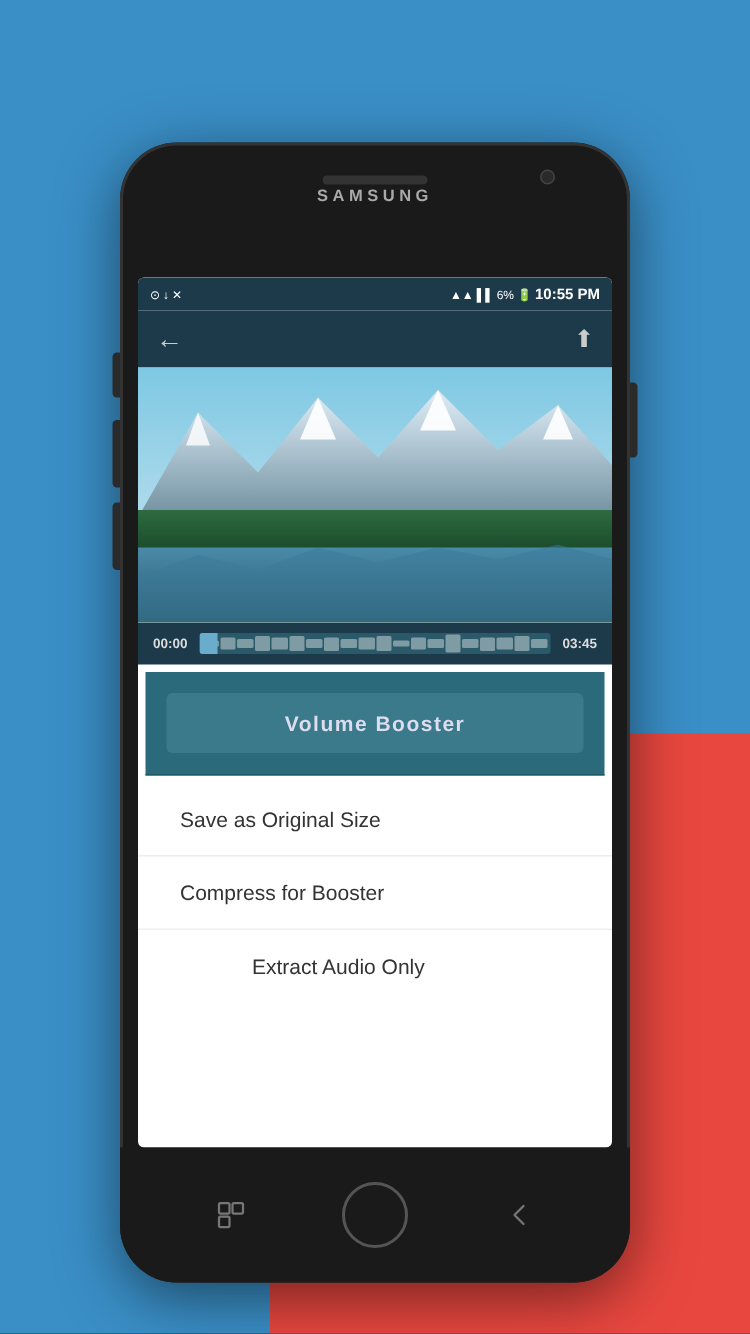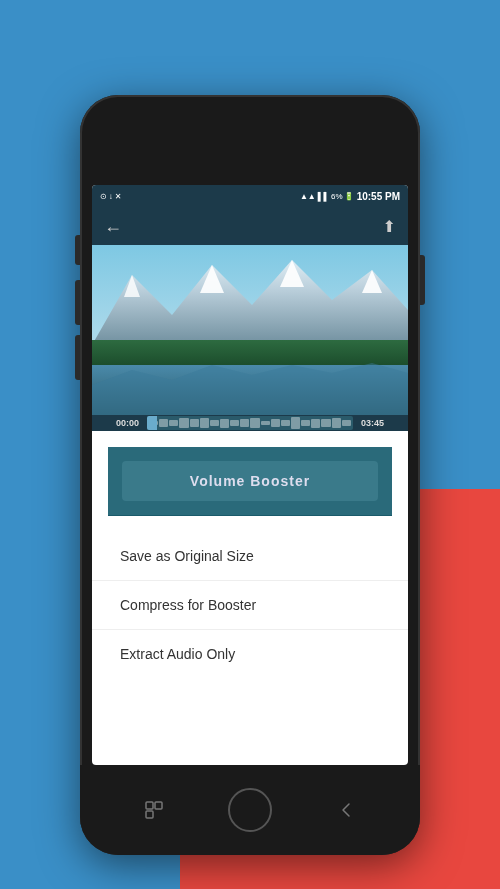--- a/index.html
+++ b/index.html
@@ -165,24 +165,24 @@
         #2d6b50 85%,
         #4a8a70 100%
       );
       position: relative;
       overflow: hidden;
     }
 
     
     .timeline-bar {
       background: #1c3a4a;
-      height: 16px;
-      display: flex;
-      align-items: center;
-      padding: 0 24px;
+      height: 28px;
+      display: flex;
+      align-items: center;
+      padding: 0 10px;
       gap: 8px;
     }
     .time-start, .time-end {
       font-size: 9px;
       color: #ddd;
       font-weight: bold;
       white-space: nowrap;
     }
     .waveform {
       flex: 1;
@@ -207,21 +207,21 @@
     }
     .wbar {
       flex: 1;
       background: rgba(255,255,255,0.4);
       border-radius: 1px;
     }
 
     
     .volume-booster {
       background: #2a6a7a;
-      margin: 16px;
+      margin: 5px;
       padding: 14px;
       text-align: center;
       border-bottom: 1px solid #1a5a6a;
     }
     .volume-booster-btn {
       background: #3a7a8a;
       color: #dde;
       font-size: 14px;
       font-weight: 600;
       padding: 12px 0;
@@ -240,20 +240,21 @@
     }
     .menu-item {
       padding: 16px 28px;
       font-size: 14px;
       color: #333;
       border-bottom: 1px solid #eee;
       cursor: pointer;
     }
     .menu-item:last-child {
       border-bottom: none;
+      margin-left: 48px;
     }
 
     
     .phone-bottom {
       position: absolute;
       bottom: 0;
       left: 0; right: 0;
       height: 90px;
       background: #1a1a1a;
       border-radius: 0 0 38px 38px;
@@ -340,20 +341,25 @@
   </h1>
 </div>
 
 <div class="phone-frame">
 
   <div class="side-btn-right"></div>
   <div class="side-btn-left-1"></div>
   <div class="side-btn-left-2"></div>
   <div class="side-btn-left-3"></div>
 
+  <div class="phone-top">
+    <div class="phone-speaker"></div>
+    <div class="phone-camera"></div>
+    <div class="samsung-text">SAMSUNG</div>
+  </div>
 
   <div class="phone-screen">
 
     <div class="status-bar">
       <div class="status-icons">
         <span style="font-size:8px;">⊙</span>
         <span style="font-size:8px;">↓</span>
         <span style="font-size:8px;">✕</span>
       </div>
       <div class="status-icons">

